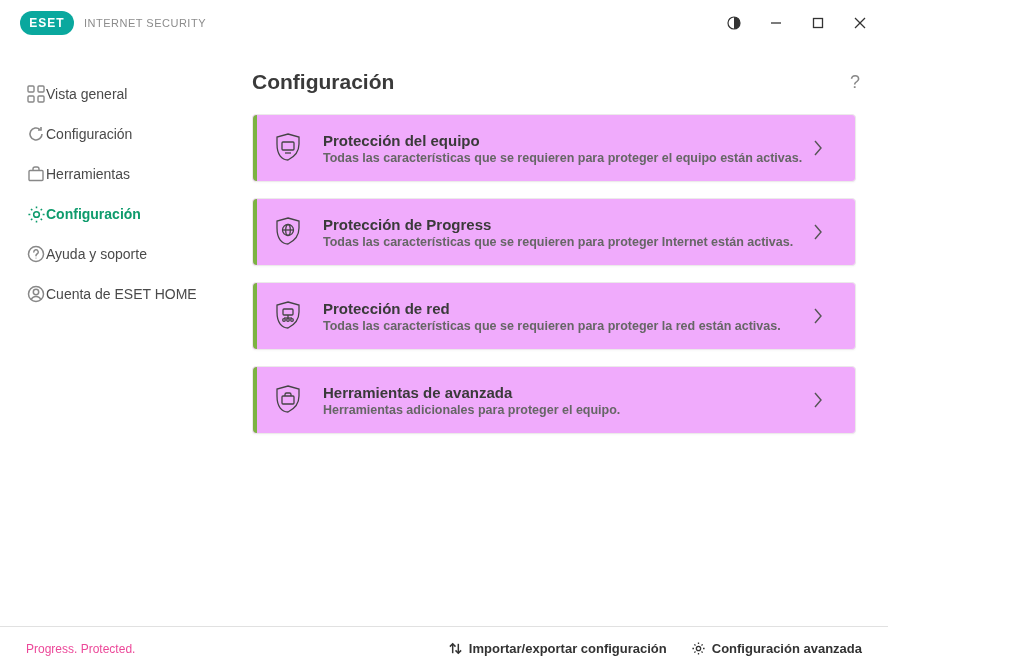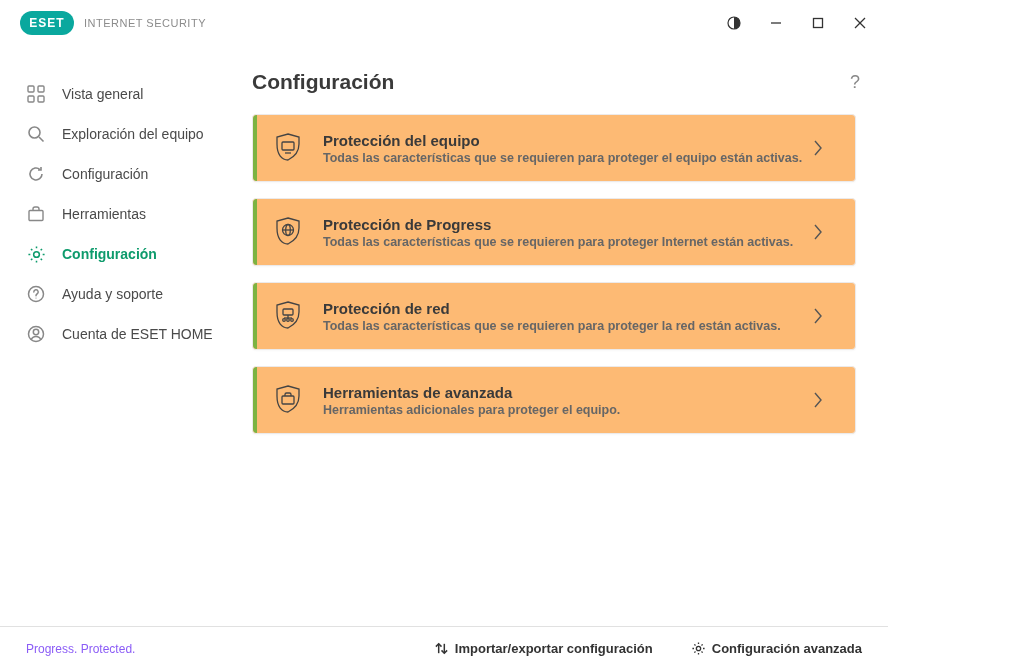--- a/index.html
+++ b/index.html
@@ -12,43 +12,43 @@
 .titlebar .logo { display:flex; align-items:center; gap:10px; }
 .titlebar .brand { color:#8c8c8c; font-size:11px; letter-spacing:0.5px; font-weight:400; }
 .winbtns { margin-left:auto; display:flex; align-items:center; gap:2px; }
 .winbtn { width:40px; height:30px; display:flex; align-items:center; justify-content:center; color:#333; cursor:pointer; }
 
 
 .body { flex:1; display:flex; min-height:0; }
 
 
 .sidebar { width:234px; padding:28px 0 0 0; display:flex; flex-direction:column; gap:0; }
-.side-item { display:flex; align-items:center; gap:16px; padding:10px 20px 10px 26px; color:#4a4a4a; font-size:14px; cursor:pointer; }
+.side-item { display:flex; align-items:center; padding:10px 20px 10px 26px; color:#4a4a4a; font-size:14px; cursor:pointer; }
 .side-item.active { color:#0e9b6c; font-weight:600; }
 .side-item.active .side-icon svg { stroke:#0e9b6c; }
 .side-icon { width:20px; height:20px; display:flex; align-items:center; justify-content:center; }
 
 
 .main { flex:1; padding:24px 28px 0 18px; display:flex; flex-direction:column; min-width:0; }
 .main-head { display:flex; align-items:center; padding-bottom:20px; }
 .main-head h1 { font-size:21px; font-weight:600; color:#3a3a3a; }
 .main-head .help { margin-left:auto; color:#888; font-size:18px; cursor:pointer; }
-.card { background:#fdba74; border:1px solid #eceaea; border-radius:4px; margin-bottom:16px; display:flex; align-items:center; padding:16px 22px 16px 0; position:relative; cursor:pointer; box-shadow:0 1px 2px rgba(0,0,0,0.03); }
+.card { background:#f0abfc; border:1px solid #eceaea; border-radius:4px; margin-bottom:16px; display:flex; align-items:center; padding:16px 22px 16px 0; position:relative; cursor:pointer; box-shadow:0 1px 2px rgba(0,0,0,0.03); }
 .card .left-stripe { position:absolute; left:0; top:0; bottom:0; width:4px; background:#7cb342; border-radius:4px 0 0 4px; }
 .card .card-icon { width:70px; display:flex; align-items:center; justify-content:center; }
 .card .card-body { flex:1; min-width:0; }
 .card .card-title { font-size:15px; font-weight:600; color:#3a3a3a; margin-bottom:2px; }
 .card .card-subtitle { font-size:12.5px; color:#666;font-weight:bold; }
 .card .chevron { width:30px; display:flex; align-items:center; justify-content:center; color:#555; }
 .main-scroll { overflow-y:auto; flex:1; padding-right:4px; padding-bottom:10px; }
 
 
 .footer { height:44px; border-top:1px solid #e1e1e1; display:flex; align-items:center; padding:0 26px; font-size:13px; color:#444; margin-top:auto; }
-.footer .tagline { color:#8b5cf6; font-size:12px; }
-.footer .actions { margin-left:auto; display:flex; gap:38px; }
+.footer .tagline { color:#ec4899; font-size:12px; }
+.footer .actions { margin-left:auto; display:flex; gap:24px; }
 .footer .action { display:flex; align-items:center; gap:6px; font-weight:600; cursor:pointer; color:#333; }
 .footer .action svg { width:15px; height:15px; }
 
 svg { display:block; }
 </style>
 </head>
 <body>
 
 <div class="window">
 
@@ -95,29 +95,20 @@
           <svg width="18" height="18" viewBox="0 0 18 18" fill="none" stroke="#888" stroke-width="1.4">
               <rect x="1" y="1" width="6" height="6" rx="1"></rect>
               <rect x="11" y="1" width="6" height="6" rx="1"></rect>
               <rect x="1" y="11" width="6" height="6" rx="1"></rect>
               <rect x="11" y="11" width="6" height="6" rx="1"></rect>
             </svg>
         </span>
         <span>Vista general</span>
       </div>
 
-      <div class="side-item">
-        <span class="side-icon">
-          <svg width="18" height="18" viewBox="0 0 18 18" fill="none" stroke="#888" stroke-width="1.6">
-              <circle cx="7.5" cy="7.5" r="5.5"></circle>
-              <line x1="12" y1="12" x2="16.5" y2="16.5"></line>
-            </svg>
-        </span>
-        <span>Exploración del equipo</span>
-      </div>
 
       <div class="side-item">
         <span class="side-icon">
           <svg width="18" height="18" viewBox="0 0 18 18" fill="none" stroke="#888" stroke-width="1.6">
               <path d="M15 9a6 6 0 1 1-2-4.5"></path>
               <polyline points="14,2 14,5 11,5"></polyline>
             </svg>
         </span>
         <span>Configuración</span>
       </div>

